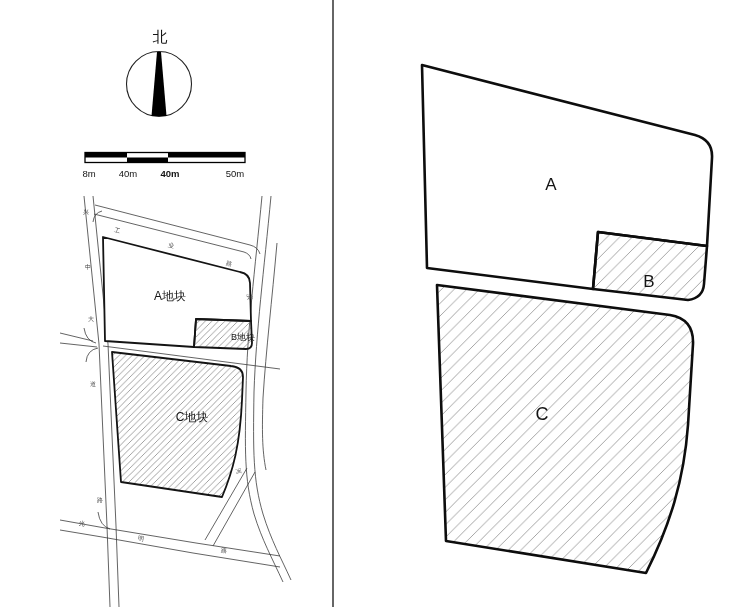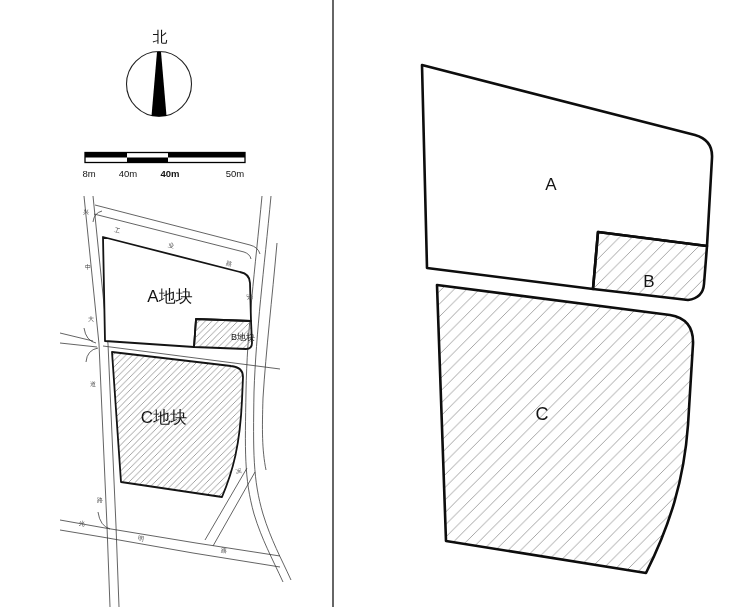--- a/index.html
+++ b/index.html
@@ -2,21 +2,21 @@
 <html><head>
 <meta charset="utf-8">
 <style>
   html,body{margin:0;padding:0;background:#fff;}
   #stage{position:relative;width:740px;height:607px;background:#fff;overflow:hidden;
          font-family:"Liberation Sans","DejaVu Sans",sans-serif;color:#141414;}
   #drawing{position:absolute;left:0;top:0;}
   .lbl{position:absolute;transform:translate(-50%,-50%);white-space:nowrap;color:#141414;}
   .title-lbl{font-size:23px;font-weight:600;letter-spacing:1.5px;}
   .plan-parcel-lbl{font-size:17px;font-weight:500;}
-  .map-parcel-lbl{font-size:17px;}
+  .map-parcel-lbl{font-size:12px;}
   .map-parcel-lbl.small{font-size:9px;}
   .compass-lbl{font-size:15px;}
   .scale-lbl{font-size:9.5px;}
   .street-mark{font-size:6px;color:#3c3c3c;}
 </style>
 </head>
 <body>
 
 <div id="stage">
 
@@ -87,21 +87,21 @@
 
   <div class="lbl compass-lbl" style="left:160px;top:37px;">北</div>
 
   <div class="lbl scale-lbl" style="left:89px;top:173px;">8m</div>
   <div class="lbl scale-lbl" style="left:128px;top:173px;">40m</div>
   <div class="lbl scale-lbl" style="left:170px;top:173px;font-weight:bold;">40m</div>
   <div class="lbl scale-lbl" style="left:235px;top:173px;">50m</div>
 
   <div class="lbl map-parcel-lbl" style="left:170px;top:296px;">A地块</div>
   <div class="lbl map-parcel-lbl small" style="left:223px;top:337px;padding-left:40px;">B地块</div>
-  <div class="lbl map-parcel-lbl" style="left:164px;top:417px;">C地块</div>
+  <div class="lbl map-parcel-lbl" style="left:192px;top:417px;">C地块</div>
 
   <div class="lbl street-mark" style="left:117px;top:231px;transform:translate(-50%,-50%) rotate(14deg);">工</div>
   <div class="lbl street-mark" style="left:171px;top:246px;transform:translate(-50%,-50%) rotate(14deg);">业</div>
   <div class="lbl street-mark" style="left:229px;top:264px;transform:translate(-50%,-50%) rotate(14deg);">路</div>
   <div class="lbl street-mark" style="left:86px;top:212px;">兴</div>
   <div class="lbl street-mark" style="left:88px;top:267px;">中</div>
   <div class="lbl street-mark" style="left:91px;top:319px;">大</div>
   <div class="lbl street-mark" style="left:93px;top:384px;">道</div>
   <div class="lbl street-mark" style="left:100px;top:500px;">路</div>
   <div class="lbl street-mark" style="left:82px;top:524px;transform:translate(-50%,-50%) rotate(9deg);">光</div>

